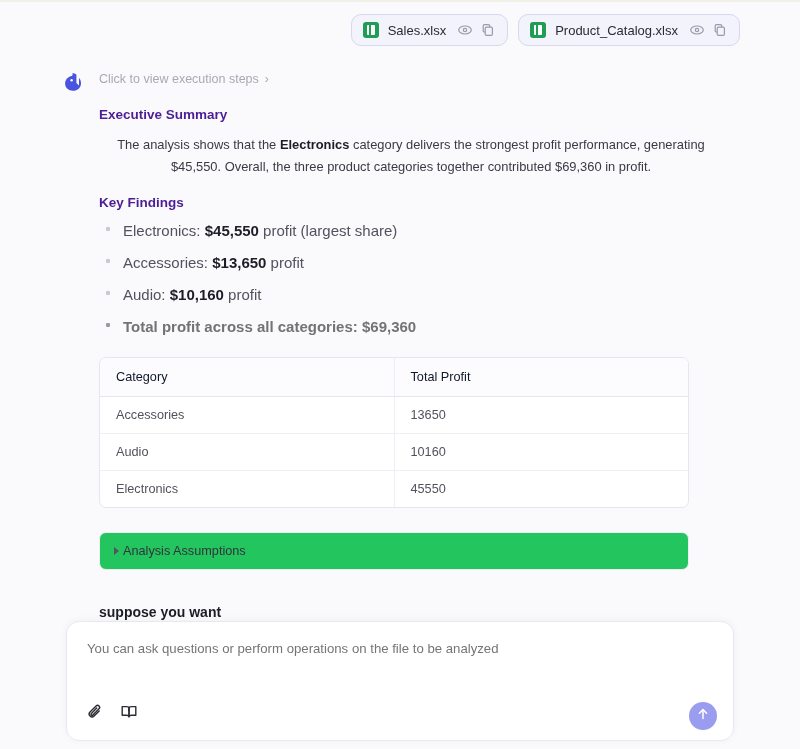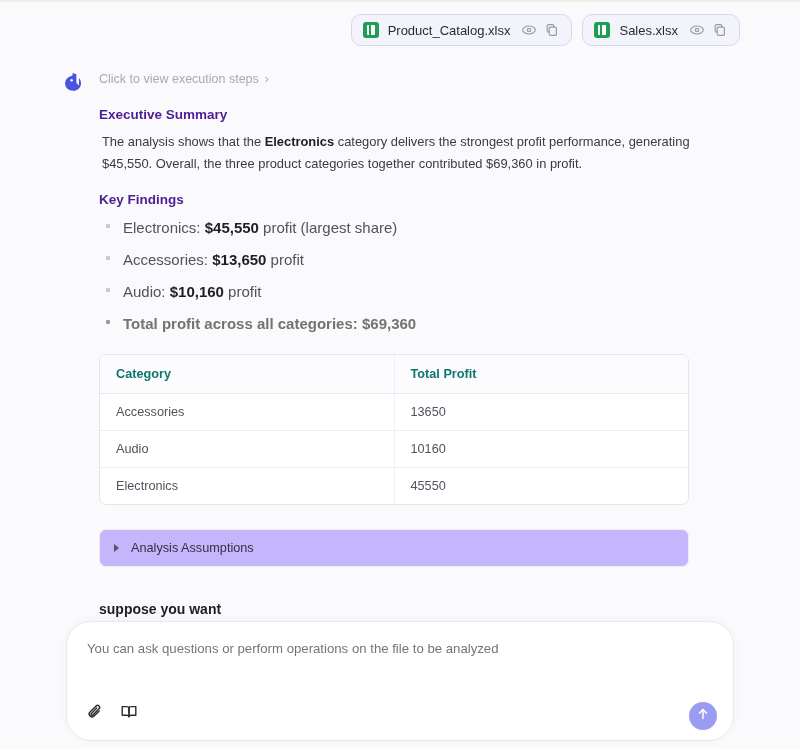--- a/index.html
+++ b/index.html
@@ -115,22 +115,23 @@
   h3.section {
     font-size: 13.5px;
     font-weight: bold;
     color: #4c1d95;
     margin: 17px 0 9px 0;
   }
   p.para {
     font-size: 12.9px;
     line-height: 1.72;
     color: #3a3a45;
-    margin: 3px;
+    margin: 12px;
     max-width: 600px;
+    text-align: center;
   }
   p.para b { color: #1d1d27; font-weight: bold; }
 
   ul.findings {
     list-style: none;
     margin: 6px 0 0 0;
     padding: 0;
   }
   ul.findings li {
     position: relative;
@@ -161,48 +162,48 @@
     background: #ffffff;
     max-width: 590px;
   }
   table.result {
     width: 100%;
     border-collapse: collapse;
     font-size: 12.7px;
   }
   table.result th {
     text-align: left;
-    font-weight: bold;
-    color: #0f766e;
+    font-weight: normal;
+    color: #0f172a;
     padding: 12px 16px;
     background: #fcfcfe;
     border-bottom: 1px solid #e6e6ee;
   }
   table.result td {
     padding: 11px 16px;
     color: #52525e;
     border-bottom: 1px solid #eeeef4;
   }
   table.result tr:last-child td { border-bottom: none; }
   table.result th:first-child, table.result td:first-child {
     border-right: 1px solid #eeeef4;
     width: 50%;
   }
 
   
   .accordion {
     margin-top: 24px;
     max-width: 590px;
-    background: #c4b5fd;
+    background: #22c55e;
     border: 1px solid #ededf3;
     border-radius: 7px;
     padding: 11px 14px;
     display: flex;
     align-items: center;
-    gap: 12px;
+    gap: 4px;
     cursor: pointer;
     text-align: center;
   }
   .accordion .tri {
     width: 0; height: 0;
     border-left: 5px solid #55555f;
     border-top: 4px solid transparent;
     border-bottom: 4px solid transparent;
     flex: 0 0 auto;
   }
@@ -234,21 +235,21 @@
   .suggestion .arr { color: #4b4fa8; font-size: 12.6px; }
 
   
   .composer {
     position: absolute;
     left: 66px; right: 66px;
     bottom: 8px;
     height: 120px;
     background: #ffffff;
     border: 1px solid #e8e8f0;
-    border-radius: 25px;
+    border-radius: 13px;
     box-shadow: 0 -1px 10px rgba(20,20,50,0.04);
   }
   .composer-input {
     position: absolute;
     left: 18px; top: 18px; right: 18px;
     font-size: 13.2px;
     color: #b6b6c0;
     border: none;
     outline: none;
     background: transparent;
@@ -281,40 +282,40 @@
 <div class="app">
   <div class="topline"></div>
 
   <div class="convo">
 
     <div class="user-turn">
 
       <div class="chips-row">
         <div class="file-chip">
           <span class="xls-icon"></span>
-          <span class="chip-name">Product_Catalog.xlsx</span>
+          <span class="chip-name">Sales.xlsx</span>
           <span class="chip-actions">
             <span>
               <svg width="16" height="16" viewBox="0 0 16 16" fill="none" stroke="#9a9aaa" stroke-width="1.2">
                 <ellipse cx="8" cy="8" rx="6.3" ry="4"></ellipse>
                 <circle cx="8" cy="8" r="1.7"></circle>
               </svg>
             </span>
             <span>
               <svg width="16" height="16" viewBox="0 0 16 16" fill="none" stroke="#9a9aaa" stroke-width="1.2">
                 <rect x="5.2" y="5.2" width="7.2" height="8.2" rx="1.4"></rect>
                 <path d="M9.8 5.1V4.1a1.4 1.4 0 0 0-1.4-1.4H4.6a1.4 1.4 0 0 0-1.4 1.4v4.6a1.4 1.4 0 0 0 1.4 1.4h.6"></path>
               </svg>
             </span>
           </span>
         </div>
 
         <div class="file-chip">
           <span class="xls-icon"></span>
-          <span class="chip-name">Sales.xlsx</span>
+          <span class="chip-name">Product_Catalog.xlsx</span>
           <span class="chip-actions">
             <span>
               <svg width="16" height="16" viewBox="0 0 16 16" fill="none" stroke="#9a9aaa" stroke-width="1.2">
                 <ellipse cx="8" cy="8" rx="6.3" ry="4"></ellipse>
                 <circle cx="8" cy="8" r="1.7"></circle>
               </svg>
             </span>
             <span>
               <svg width="16" height="16" viewBox="0 0 16 16" fill="none" stroke="#9a9aaa" stroke-width="1.2">
                 <rect x="5.2" y="5.2" width="7.2" height="8.2" rx="1.4"></rect>

